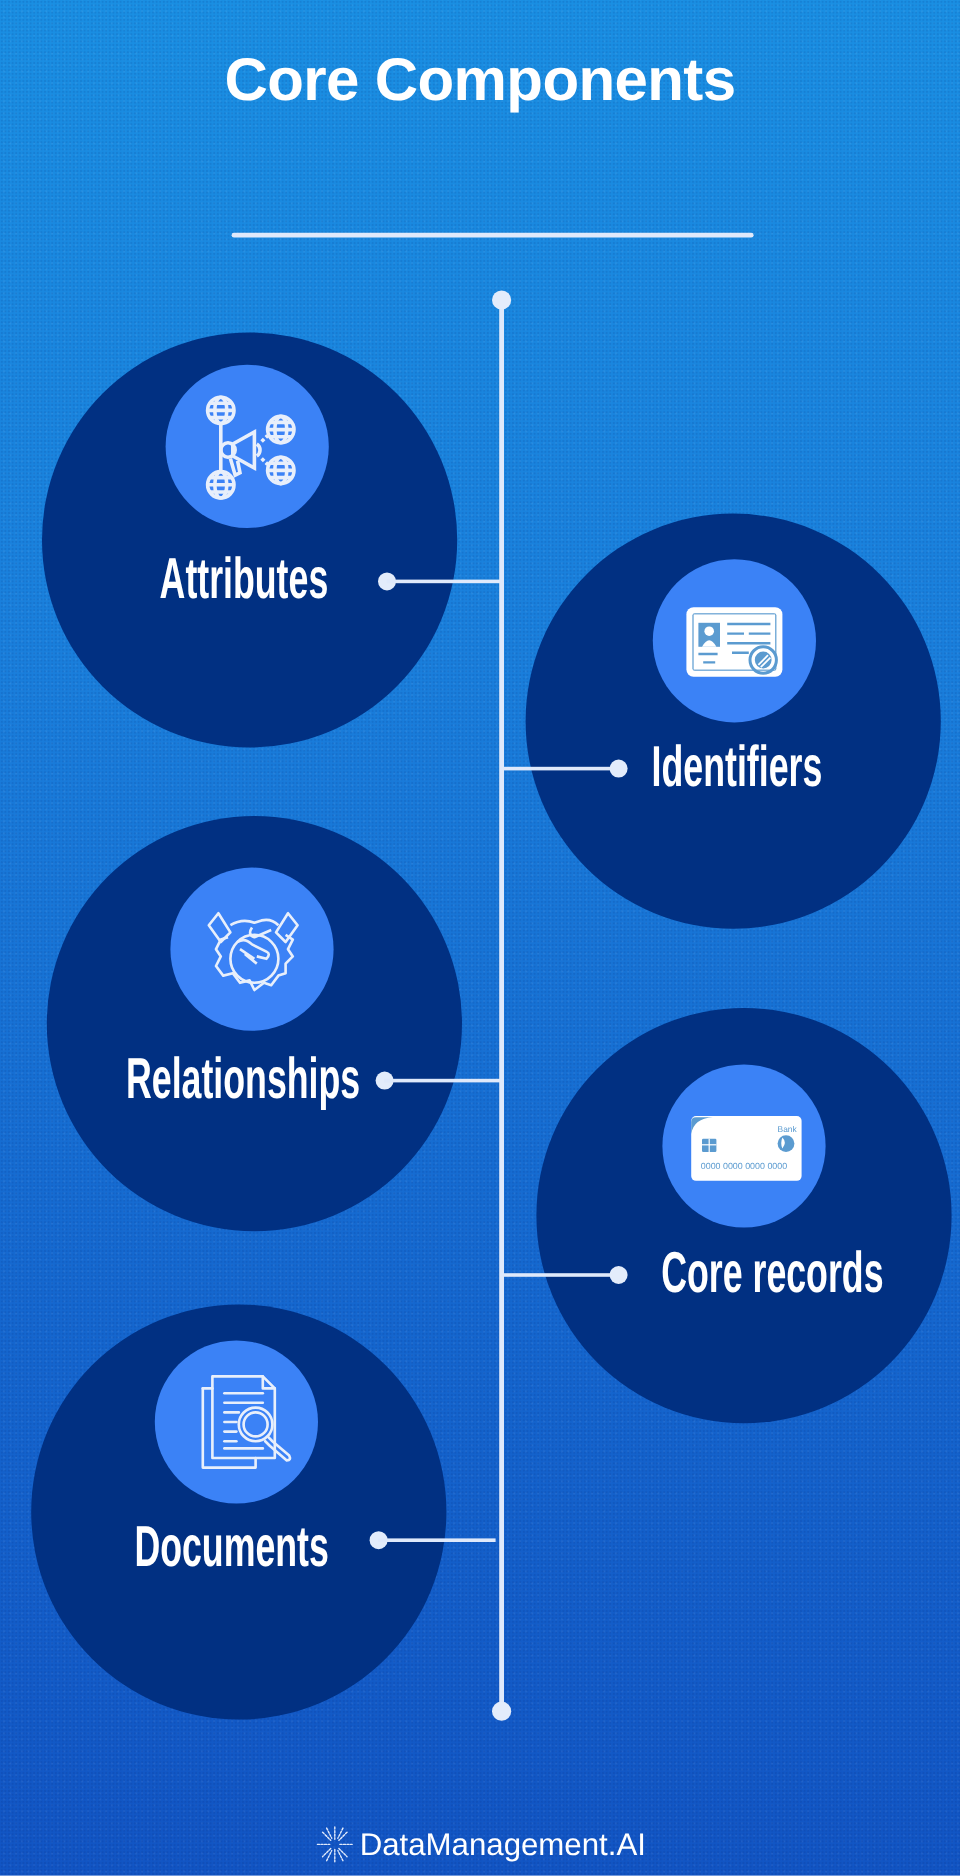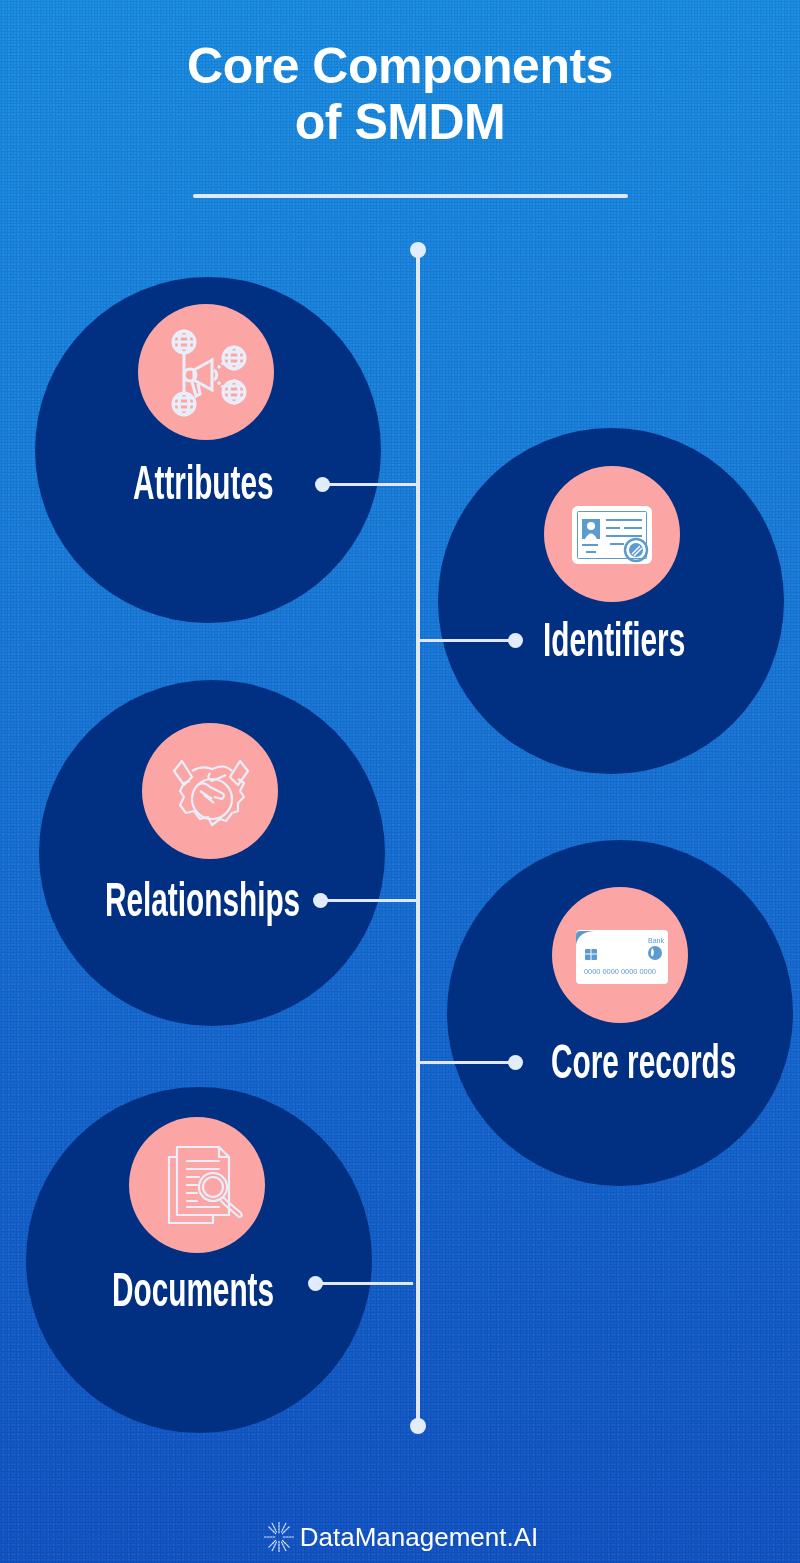--- a/index.html
+++ b/index.html
@@ -33,21 +33,21 @@
   .end-dot {
     position: absolute; width: 16px; height: 16px; border-radius: 50%;
     background: #e3ecfb;
   }
   .circle {
     position: absolute; width: 346px; height: 346px; border-radius: 50%;
     background: #013082;
   }
   .icon-disc {
     position: absolute; width: 136px; height: 136px; border-radius: 50%;
-    background: #fca5a5; display: flex; align-items: center; justify-content: center;
+    background: #3b82f6; display: flex; align-items: center; justify-content: center;
   }
   .icon-disc svg { width: 100px; height: 100px; }
   .label {
     position: absolute; color: #ffffff; font-weight: 700; font-size: 48px;
     line-height: 56px; white-space: nowrap;
     font-family: "Liberation Sans Narrow", "Liberation Sans", sans-serif;
     transform: scaleX(0.62); transform-origin: left center;
   }
   .connector {
     position: absolute; height: 3px; background: #dfe9fb;
@@ -63,21 +63,20 @@
   }
   .footer svg { width: 34px; height: 34px; }
 </style>
 </head>
 <body>
 
 <div class="noise"></div>
 
 <div class="title">
   <span>Core Components</span>
-  <span>of SMDM</span>
 </div>
 <div class="divider"></div>
 
 <div class="spine"></div>
 <div class="end-dot" style="left:410px; top:242px;"></div>
 <div class="end-dot" style="left:410px; top:1418px;"></div>
 
 <div class="circle" style="left:35px; top:277px;"></div>
 <div class="icon-disc" style="left:138px; top:304px;">
   <svg viewBox="0 0 100 100" fill="none" stroke="#e8effb" stroke-width="3">

